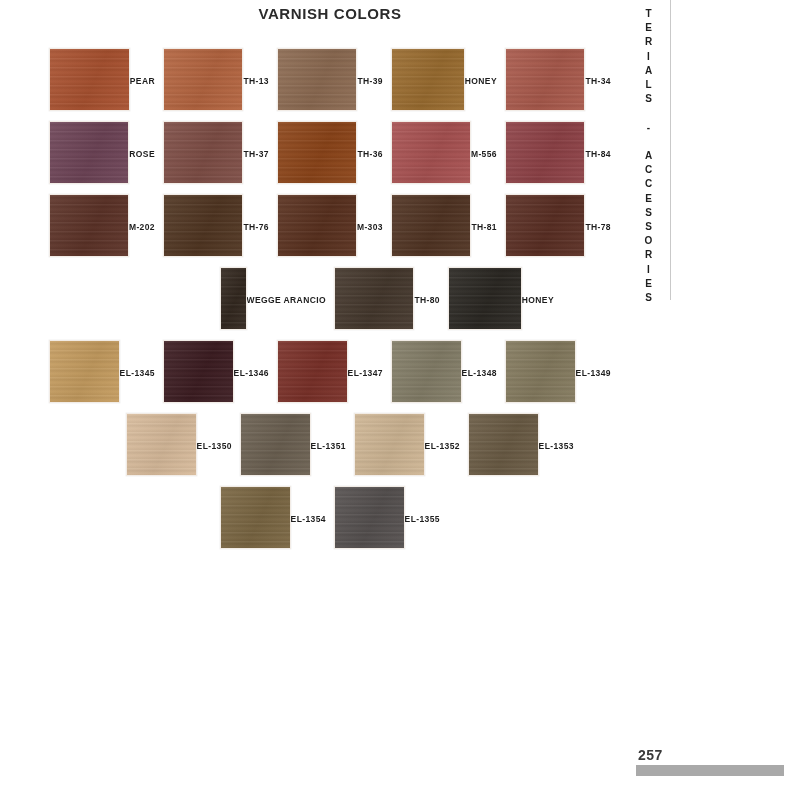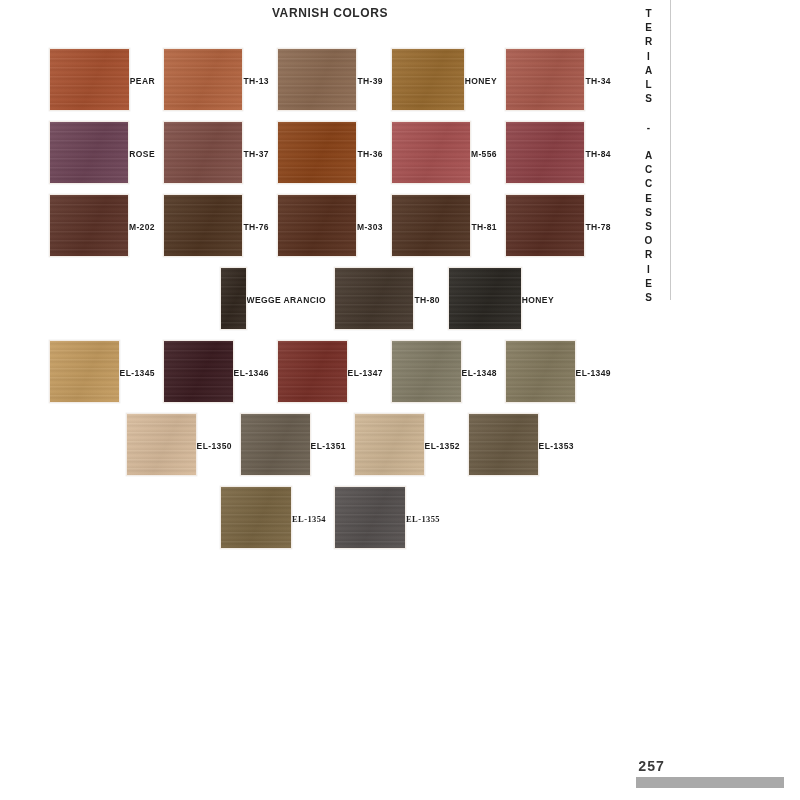--- a/index.html
+++ b/index.html
@@ -24,21 +24,21 @@
 
   
   .header {
     position: absolute;
     top: 6px;
     left: 0;
     width: 660px;
     text-align: center;
   }
   .title-en {
-    font-size: 12px;
+    font-size: 15px;
     font-weight: bold;
     letter-spacing: 0.6px;
     color: #2b2b2b;
     line-height: 15px;
     white-space: nowrap;
   }
   .title-gr {
     font-size: 10px;
     font-weight: bold;
     letter-spacing: 0.6px;
@@ -140,23 +140,22 @@
     margin-top: 3px;
     line-height: 11px;
     text-align: center;
     white-space: nowrap;
   }
 
   
   .footer {
     position: absolute;
     left: 636px;
-    bottom: 12px;
+    bottom: 24px;
     width: 150px;
-    font-family: Liberation Mono, monospace;
   }
   .page-number {
     font-size: 14px;
     font-weight: bold;
     color: #3a3a3a;
     letter-spacing: 0.5px;
     line-height: 16px;
     padding-left: 2px;
   }
   .footer-bar {
@@ -294,21 +293,21 @@
         </div>
         <div class="cell">
           <div class="swatch" style="background: rgb(207, 182, 148);"></div>
           <div class="label">EL-1352</div>
         </div>
         <div class="cell">
           <div class="swatch" style="background: rgb(106, 91, 68);"></div>
           <div class="label">EL-1353</div>
         </div>
       </div>
-      <div class="row" style=" font-family: Liberation Serif, serif;">
+      <div class="row" style="">
         <div class="cell">
           <div class="swatch" style="background: rgb(122, 102, 66);"></div>
           <div class="label">EL-1354</div>
         </div>
         <div class="cell">
           <div class="swatch" style="background: rgb(85, 80, 79);"></div>
           <div class="label">EL-1355</div>
         </div>
       </div>
     </div>

